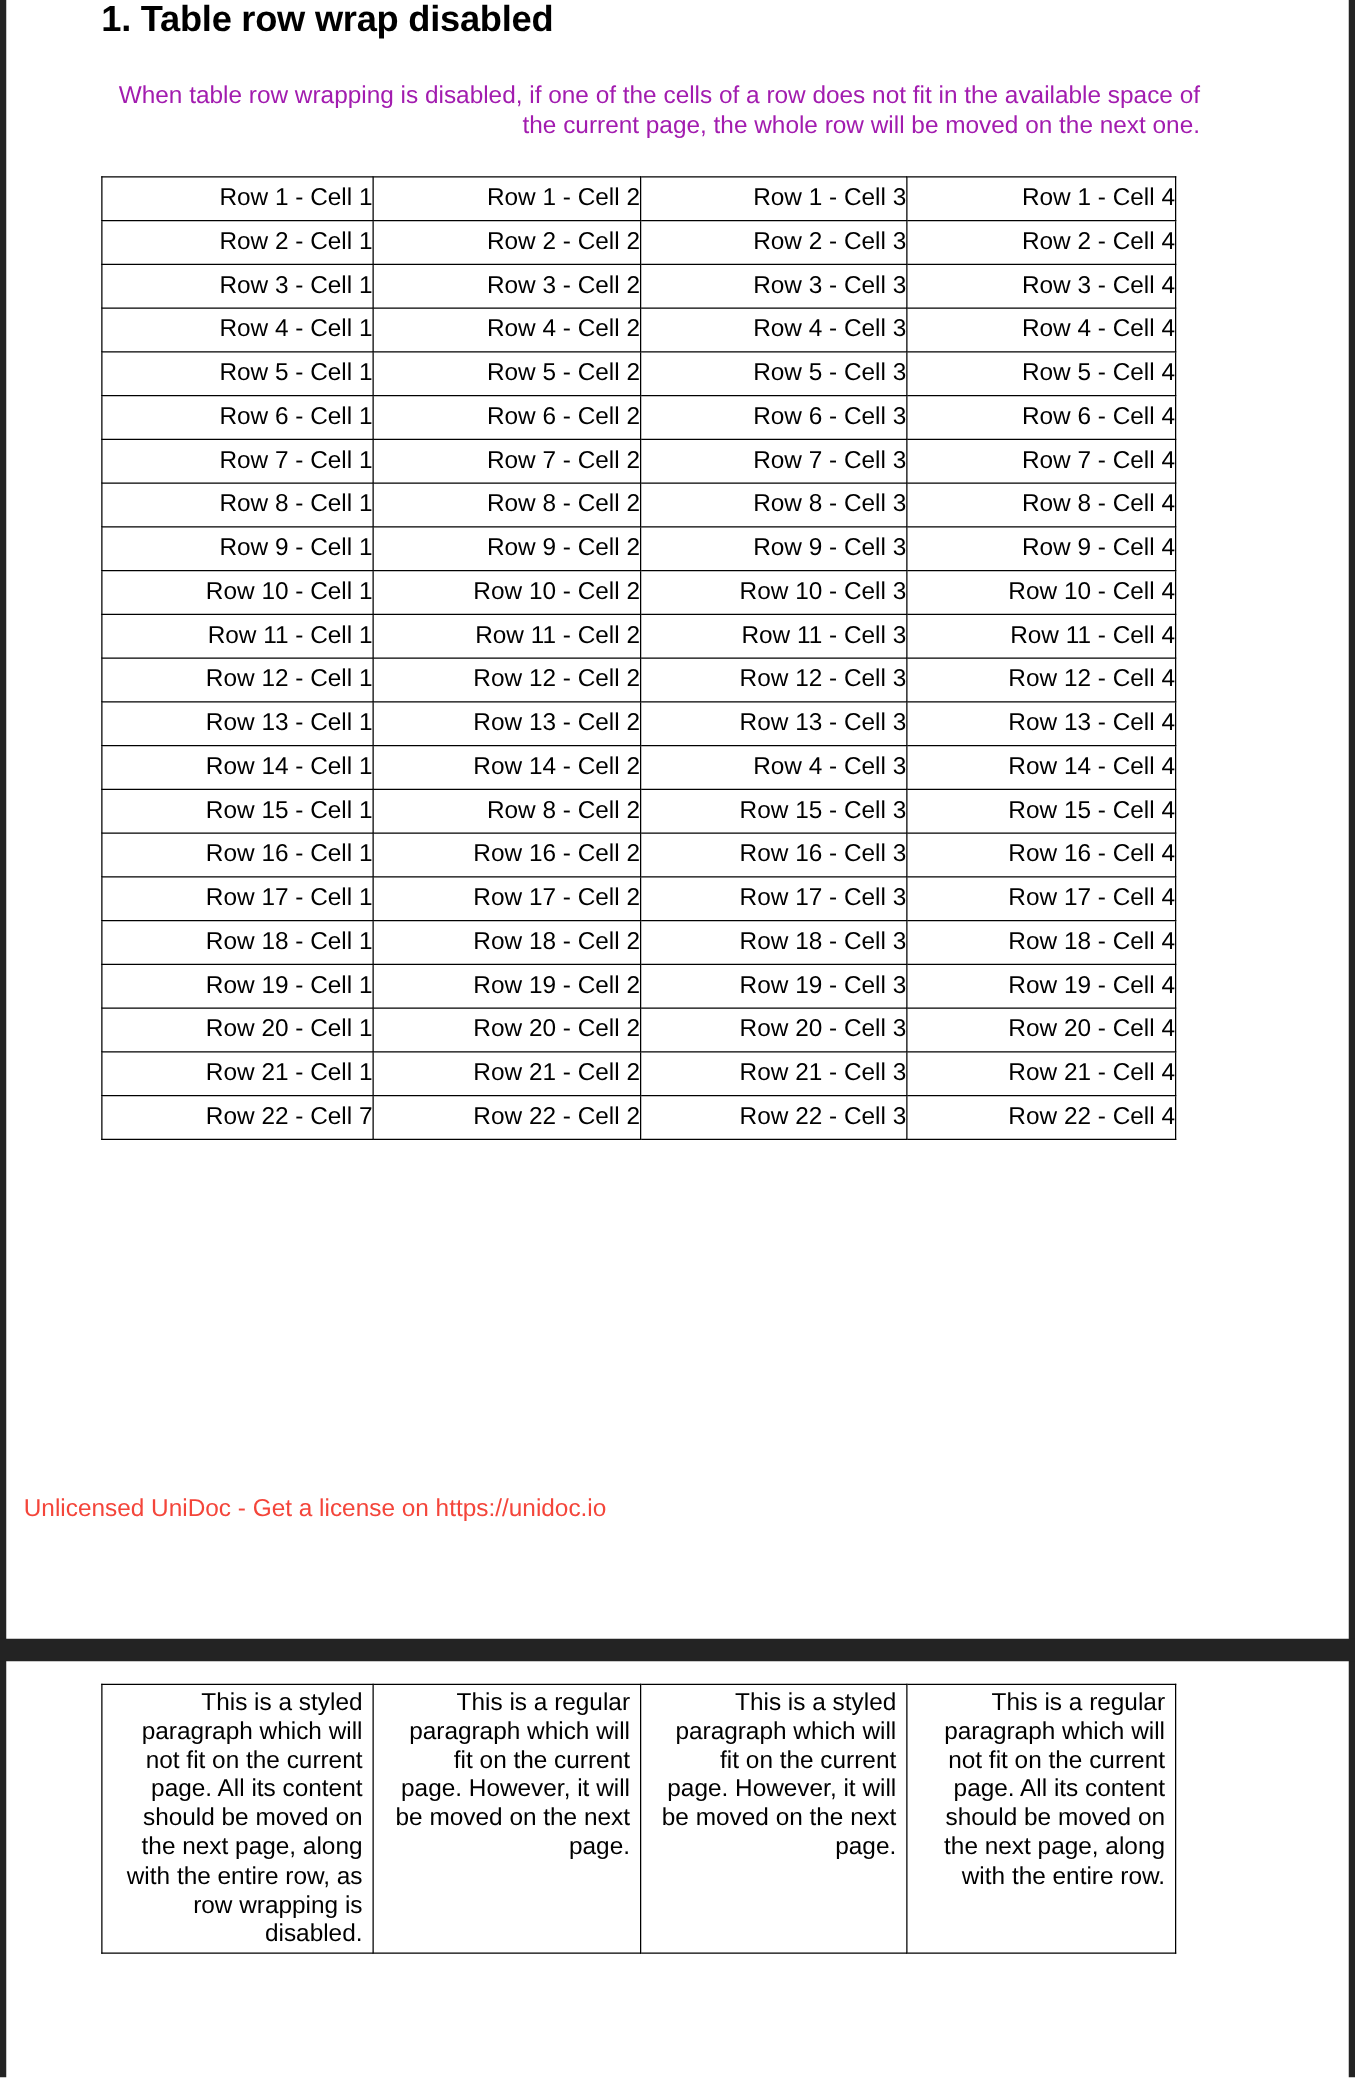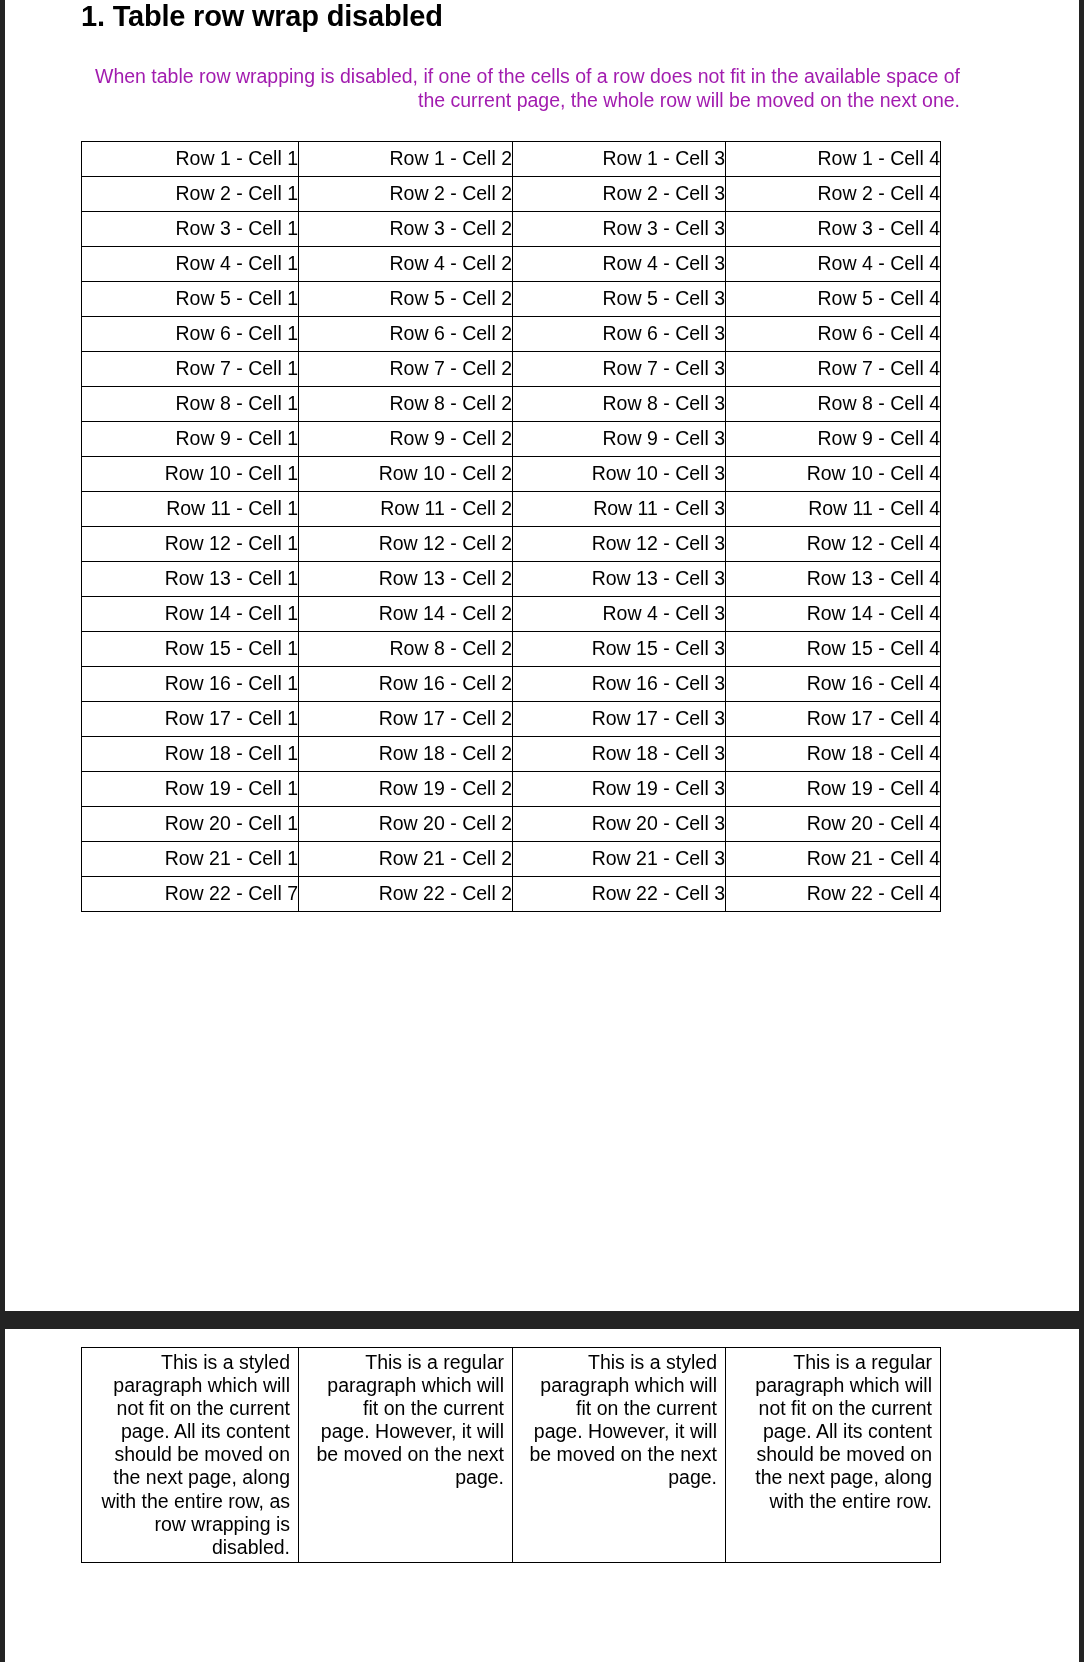--- a/index.html
+++ b/index.html
@@ -284,20 +284,21 @@
         </tr>
         <tr>
           <td>Row 22 - Cell 7</td>
           <td>Row 22 - Cell 2</td>
           <td>Row 22 - Cell 3</td>
           <td>Row 22 - Cell 4</td>
         </tr>
       </tbody>
   </table>
 
+  <div class="license-note">Unlicensed UniDoc - Get a license on https://unidoc.io</div>
 </div>
 
 <div class="page-break"></div>
 
 <div class="page page-two">
   <table class="para-table">
     <colgroup>
       <col class="c1">
         <col class="c2">
         <col class="c3">

